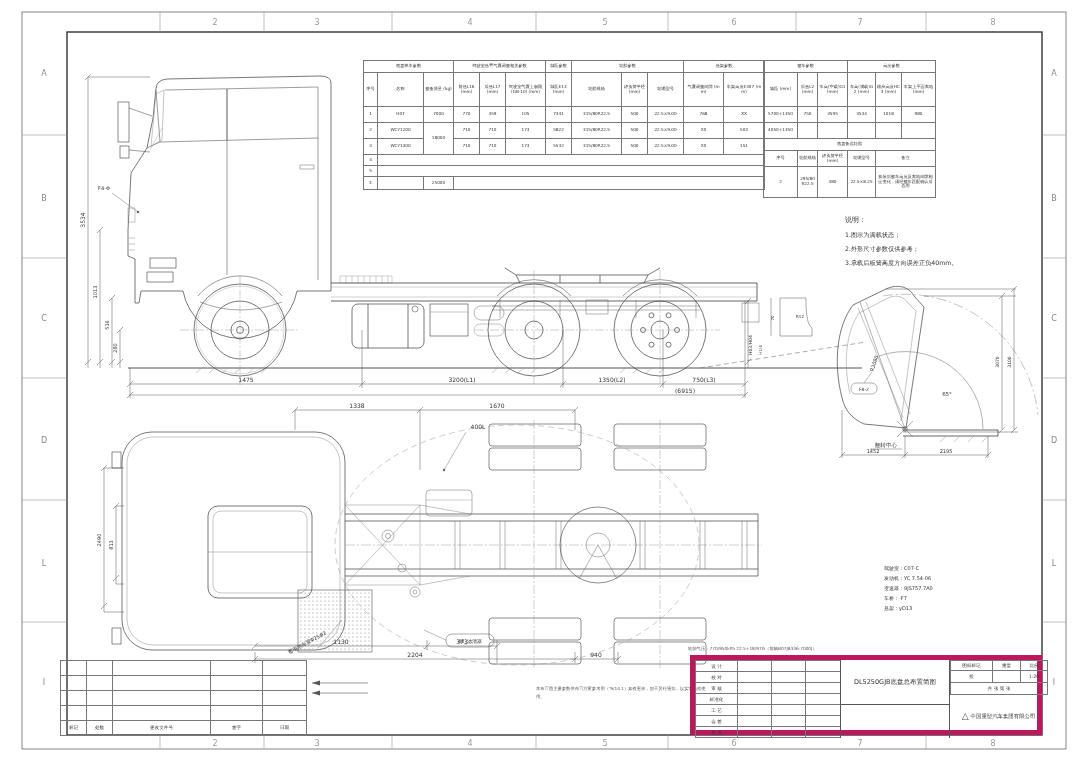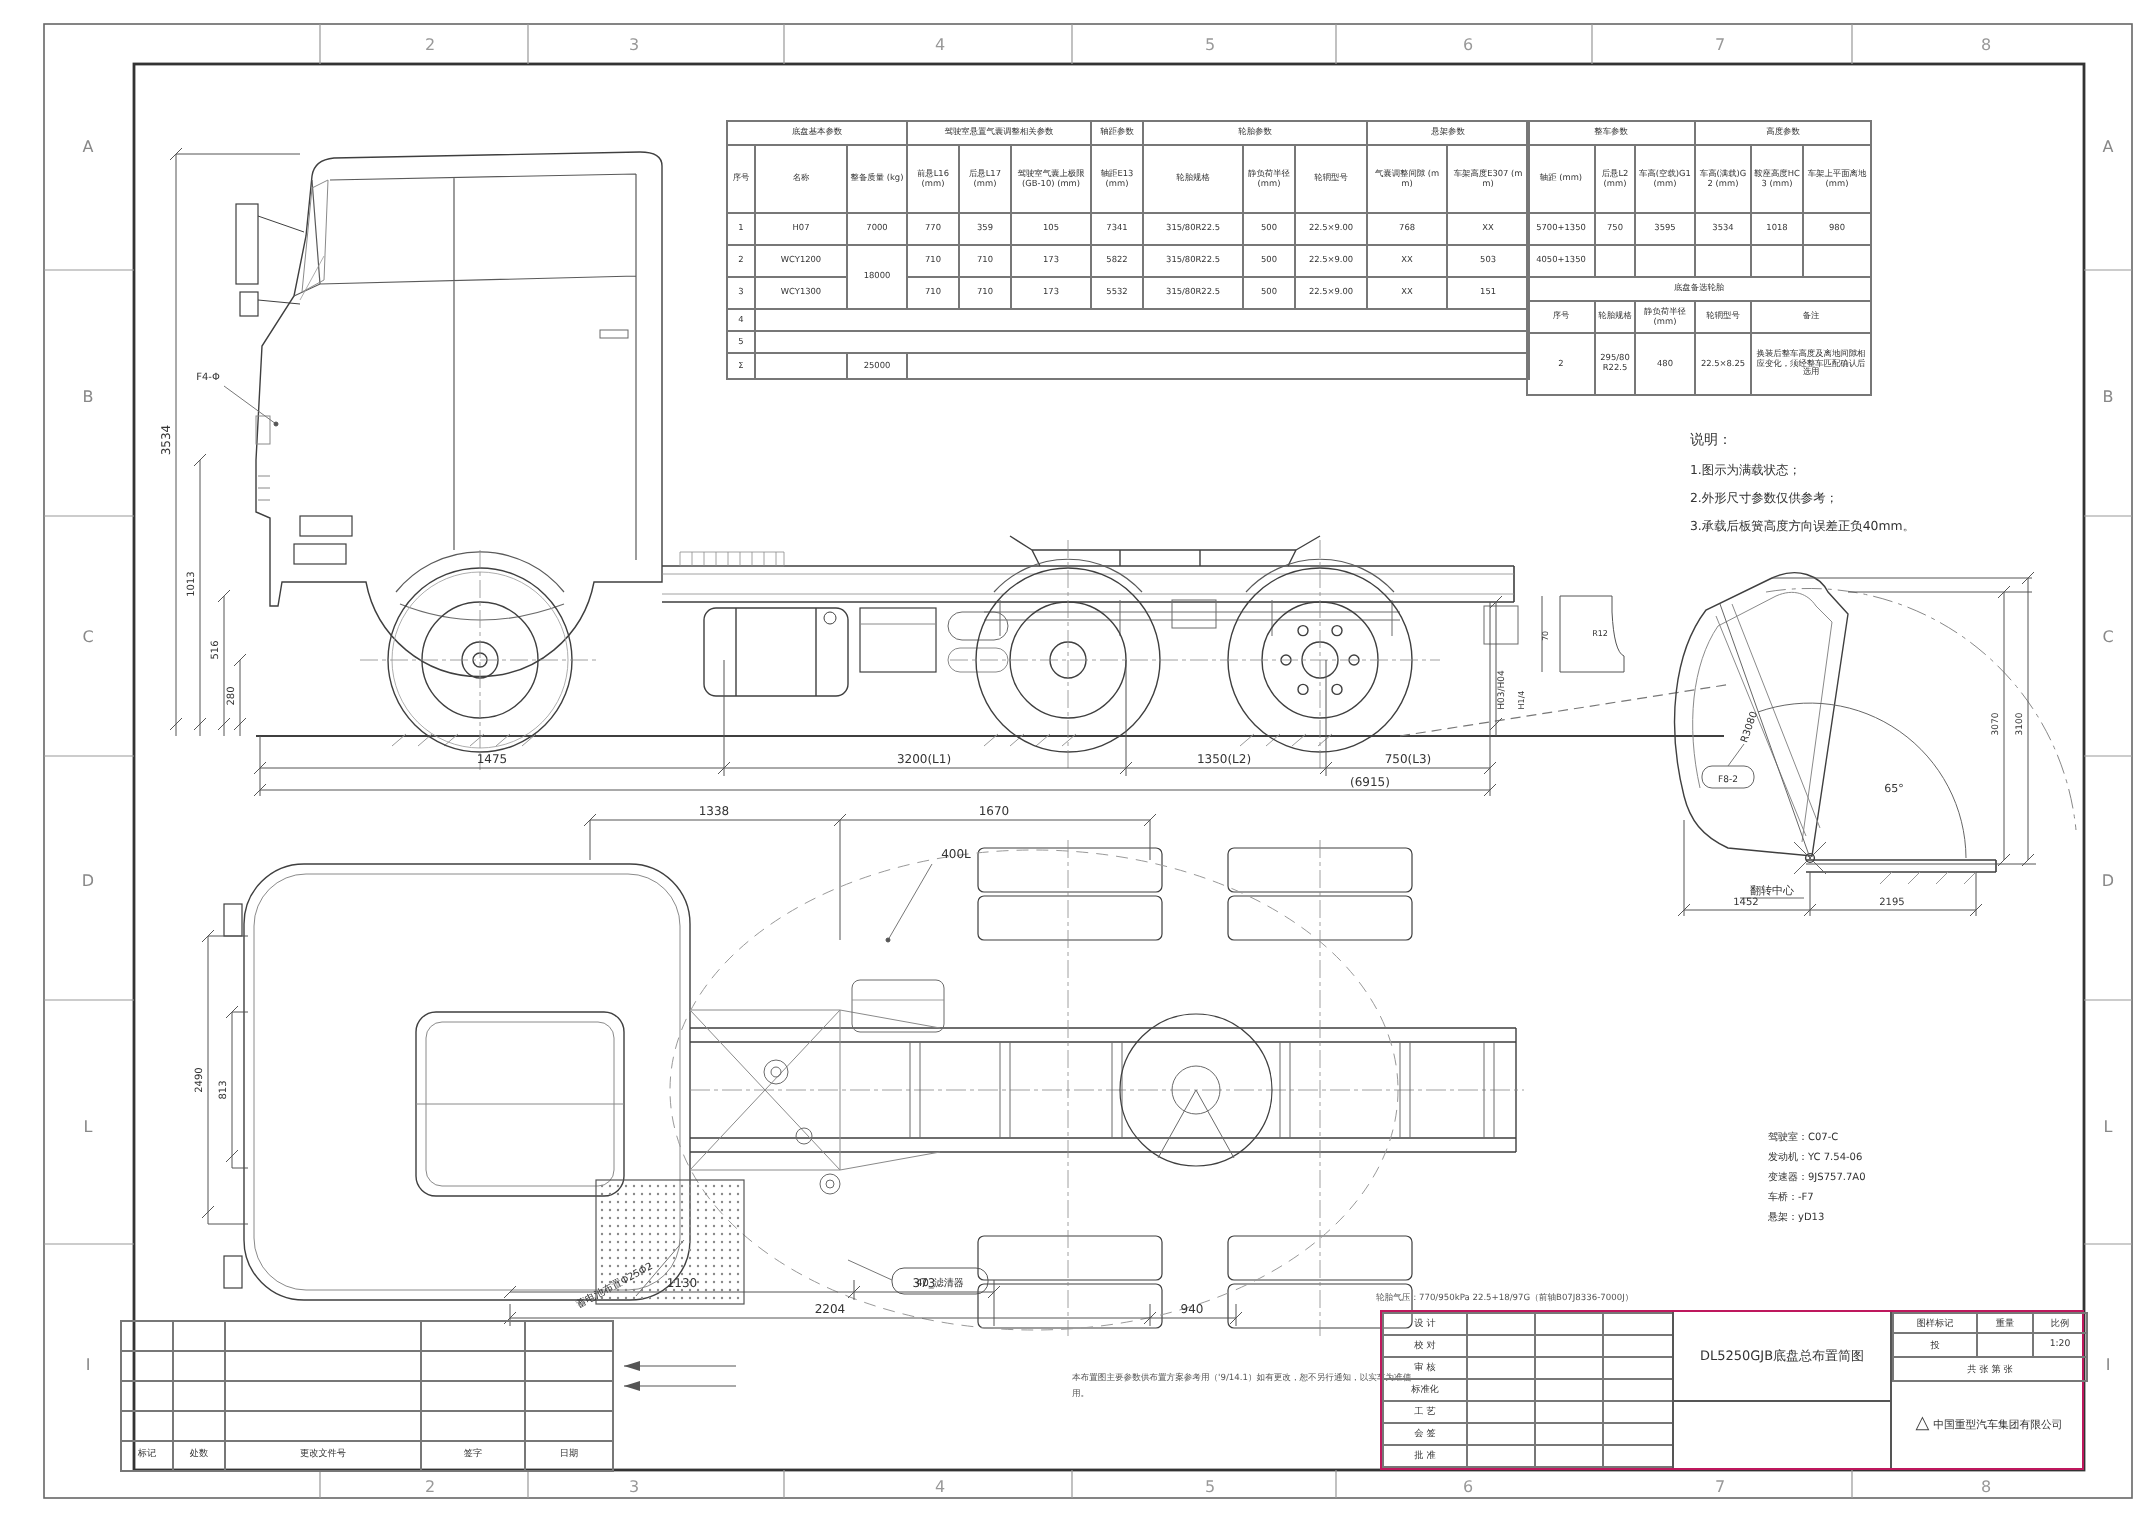--- a/index.html
+++ b/index.html
@@ -18,21 +18,21 @@
   #tableB{left:763px;top:60px;width:172px;}
   #tableA tr:nth-child(1){height:12px}#tableA tr:nth-child(2){height:34px}
   #tableA tr:nth-child(3),#tableA tr:nth-child(4),#tableA tr:nth-child(5){height:16px}
   #tableA tr:nth-child(6),#tableA tr:nth-child(7){height:11px}#tableA tr:nth-child(8){height:13px}
   #tableB tr:nth-child(1){height:12px}#tableB tr:nth-child(2){height:34px}
   #tableB tr:nth-child(3),#tableB tr:nth-child(4){height:16px}#tableB tr:nth-child(5){height:12px}
   #tableB tr:nth-child(6){height:16px}#tableB tr:nth-child(7){height:31px}
   td.g{font-size:4.4px;}
   td.note{font-size:3.8px;}
   
-  .tblock{position:absolute;left:690px;top:655px;width:352px;height:80px;border:1px solid #be185d;box-sizing:border-box;}
+  .tblock{position:absolute;left:690px;top:655px;width:352px;height:80px;border:5px solid #be185d;box-sizing:border-box;}
   .tblock .sign{position:absolute;left:0;top:0;}
   table.tiny{border-collapse:collapse;table-layout:fixed;}
   table.tiny td{border:0.5px solid #777;font-size:4.6px;color:#333;text-align:center;padding:0;overflow:hidden;}
   #signT{width:145px;height:78px;}
   #signT tr{height:11px;}
   .titlecell{position:absolute;left:145px;top:0;width:110px;height:45px;border-left:0.5px solid #555;border-right:0.5px solid #555;border-bottom:0.5px solid #555;display:flex;align-items:center;justify-content:center;font-size:6.5px;color:#333;text-align:center;box-sizing:border-box;}
   .titlelower{position:absolute;left:145px;top:45px;width:110px;height:33px;border-left:0.5px solid #555;border-right:0.5px solid #555;box-sizing:border-box;}
   .stamp{position:absolute;left:255px;top:0;width:97px;height:78px;}
   #stampT{width:97px;}
   #stampT tr:nth-child(1){height:10px}#stampT tr:nth-child(2){height:12px}#stampT tr:nth-child(3){height:12px}

